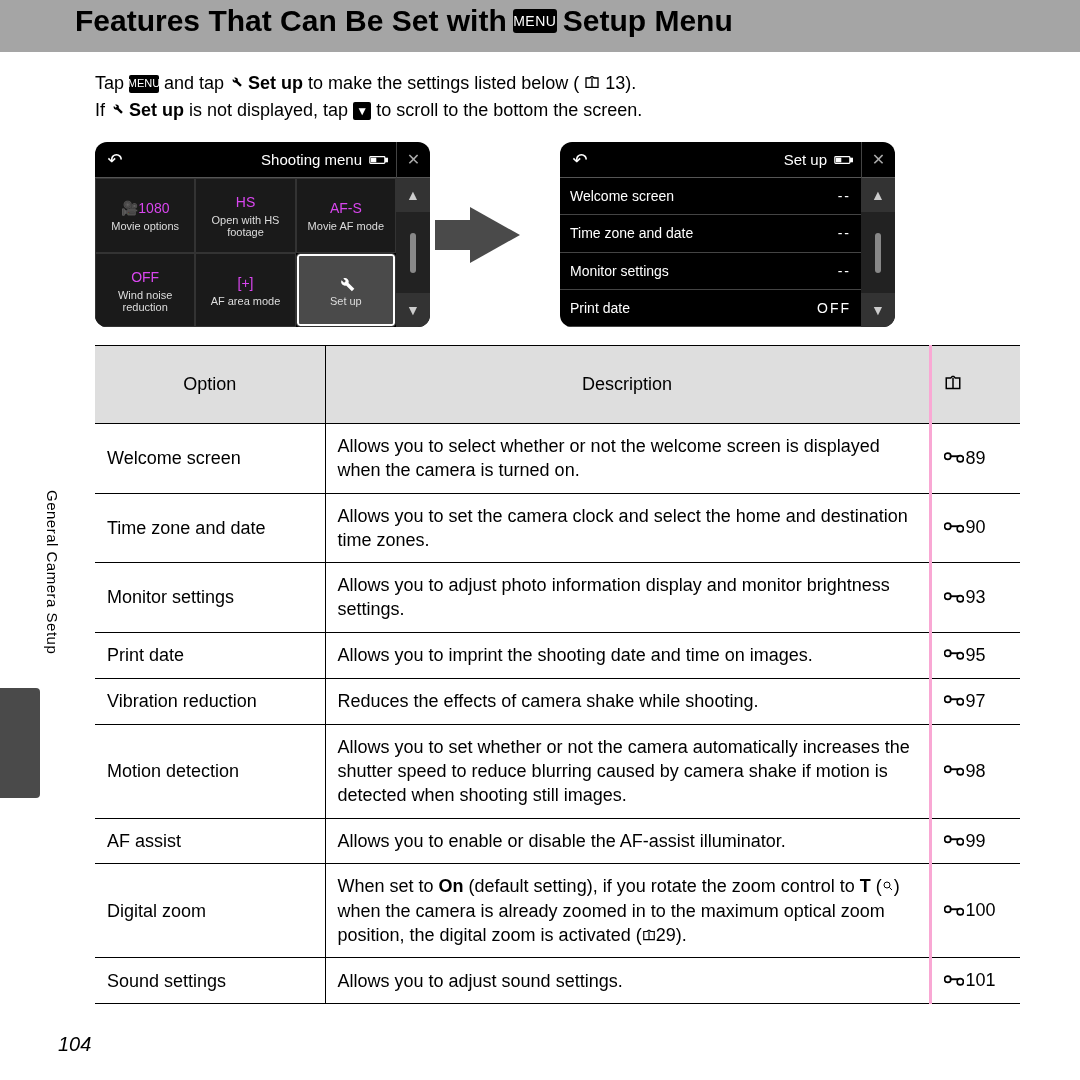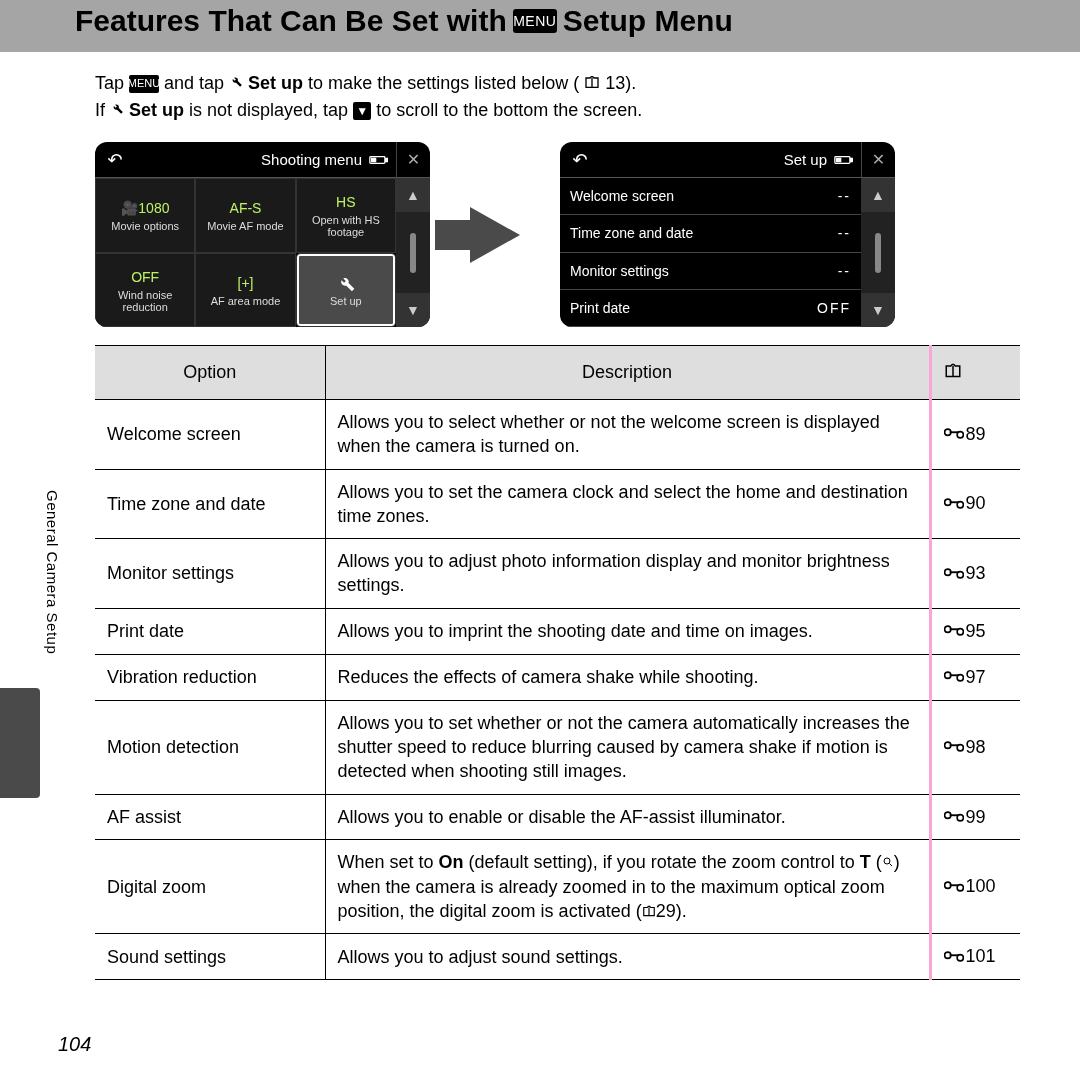--- a/index.html
+++ b/index.html
@@ -17,34 +17,34 @@
 .lcd{background:#000;border-radius:12px;width:335px;height:185px;color:#fff;display:flex;flex-direction:column;overflow:hidden;position:relative;font-size:13px}
 .lcd-head{display:flex;align-items:center;height:36px;border-bottom:1px solid #555}
 .lcd-head .back{width:40px;display:flex;align-items:center;justify-content:center;font-size:18px}
 .lcd-head .title{flex:1;text-align:right;font-size:15px}
 .lcd-head .bat{width:34px;display:flex;align-items:center;justify-content:center}
 .lcd-head .close{width:34px;height:36px;display:flex;align-items:center;justify-content:center;color:#aaa;font-size:16px;border-left:1px solid #444}
 .lcd-body{flex:1;display:flex}
 .grid3x2{flex:1;display:grid;grid-template-columns:1fr 1fr 1fr;grid-template-rows:1fr 1fr}
 .cell{border:1px solid #333;display:flex;flex-direction:column;align-items:center;justify-content:center;padding:4px;gap:2px;background:#1a1a1a}
 .cell.sel{background:#4a4a4a;box-shadow:inset 0 0 0 2px #fff;border-radius:4px}
-.cell-icon{font-size:14px;height:20px;display:flex;align-items:center;color:#bef264}
+.cell-icon{font-size:14px;height:20px;display:flex;align-items:center;color:#d946ef}
 .cell-label{font-size:11px;text-align:center;line-height:1.1;color:#ddd}
 .scroll-col{width:34px;display:flex;flex-direction:column}
 .scroll-btn{flex:0 0 34px;background:#333;display:flex;align-items:center;justify-content:center;color:#ccc;font-size:14px}
 .scroll-track{flex:1;background:#222;display:flex;align-items:center;justify-content:center}
 .scroll-thumb{width:6px;height:40px;background:#888;border-radius:3px}
 .setup-list{flex:1;display:flex;flex-direction:column}
 .setup-row{flex:1;border-bottom:1px solid #444;display:flex;align-items:center;padding:0 10px;font-size:14px}
 .setup-row .val{margin-left:auto;letter-spacing:2px}
 .arrow-big{width:0;height:0;border-top:28px solid transparent;border-bottom:28px solid transparent;border-left:50px solid #4a4a4a;position:relative}
 .arrow-big::before{content:"";position:absolute;left:-85px;top:-15px;width:40px;height:30px;background:#4a4a4a}
 .table-wrap{padding:0 60px 0 95px}
 table{width:100%;border-collapse:collapse;font-size:18px}
-th{background:#dedede;font-weight:400;padding:16px 12px;border:1px solid #000;border-left:none;border-right:none}
+th{background:#dedede;font-weight:400;padding:28px 12px;border:1px solid #000;border-left:none;border-right:none}
 th:first-child,td:first-child{border-right:1px solid #000;width:230px}
 th:last-child,td:last-child{border-left:3px solid #f9a8d4;width:90px;text-align:left;white-space:nowrap}
 td{padding:10px 12px;border-bottom:1px solid #000;vertical-align:middle;line-height:1.35}
 .ref{display:inline-flex;align-items:center;gap:2px}
 .ref-icon{display:inline-flex}
 .side-label{position:absolute;left:44px;top:490px;writing-mode:vertical-rl;font-size:15px;letter-spacing:.5px}
 .page-num{position:absolute;left:58px;bottom:24px;font-style:italic;font-size:20px}
 .side-tab{position:absolute;left:0;top:688px;width:40px;height:110px;background:#4a4a4a;border-radius:0 4px 4px 0}
 </style>
 </head>
@@ -103,26 +103,26 @@
         </div>
       <div class="close">✕</div>
     </div>
     <div class="lcd-body">
       <div class="grid3x2" id="grid1">
           <div class="cell">
             <div class="cell-icon">🎥1080</div>
             <div class="cell-label">Movie options</div>
           </div>
           <div class="cell">
+            <div class="cell-icon">HS</div>
+            <div class="cell-label">Open with HS footage</div>
+          </div>
+          <div class="cell">
             <div class="cell-icon">AF-S</div>
             <div class="cell-label">Movie AF mode</div>
-          </div>
-          <div class="cell">
-            <div class="cell-icon">HS</div>
-            <div class="cell-label">Open with HS footage</div>
           </div>
           <div class="cell">
             <div class="cell-icon">OFF</div>
             <div class="cell-label">Wind noise reduction</div>
           </div>
           <div class="cell">
             <div class="cell-icon">[+]</div>
             <div class="cell-label">AF area mode</div>
           </div>
           <div class="cell sel">

